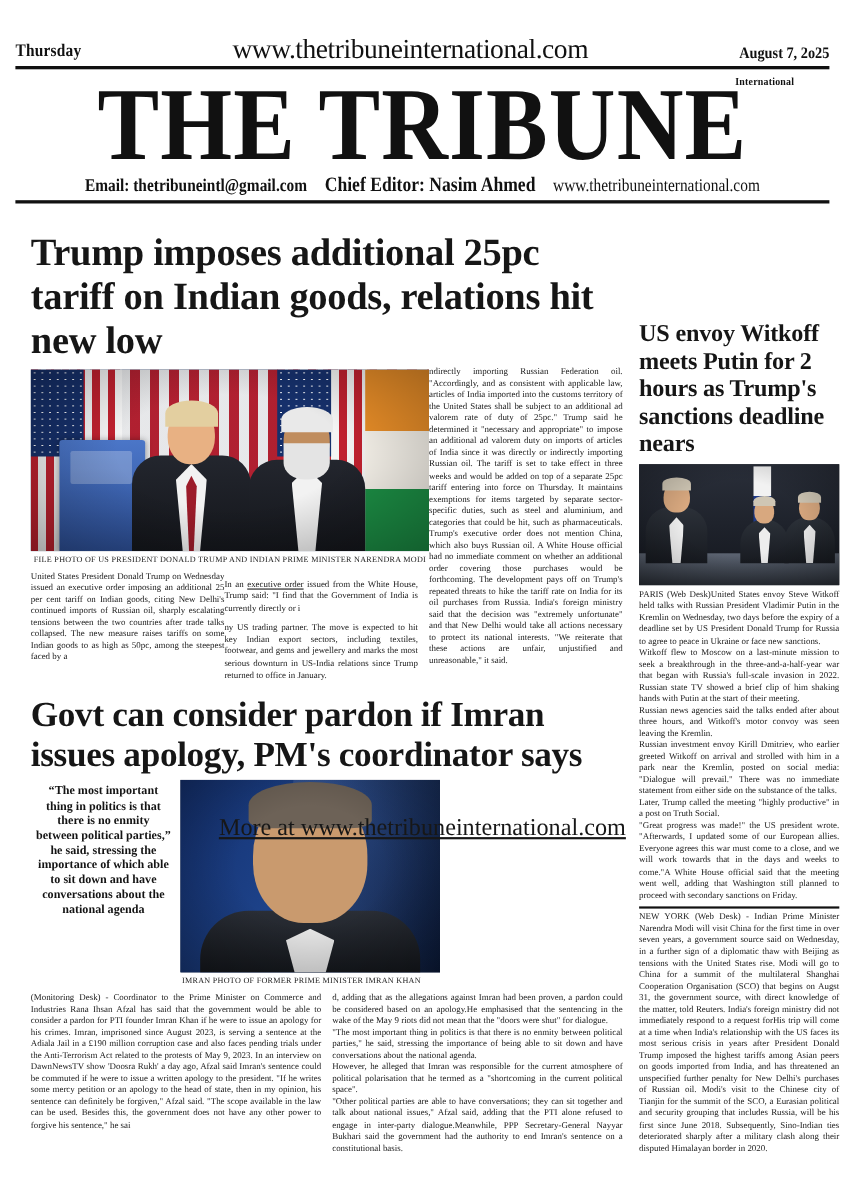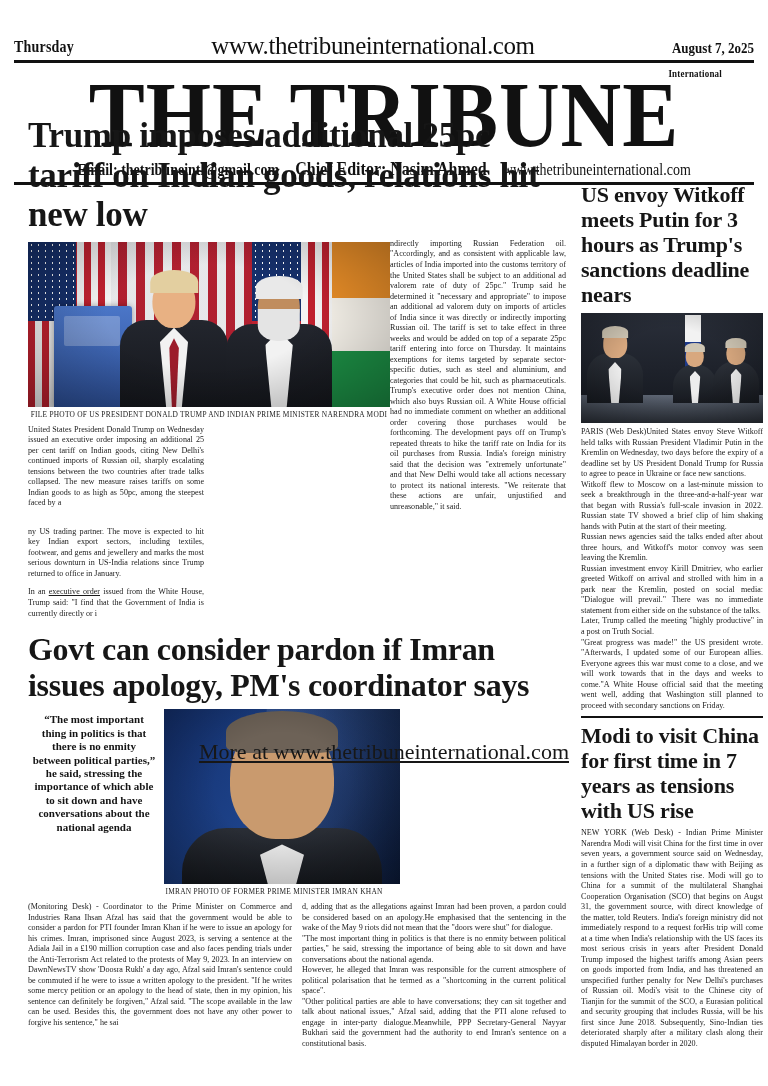--- a/index.html
+++ b/index.html
@@ -450,25 +450,25 @@
                 <div class="suit"></div>
                 <div class="shirt"></div>
                 <div class="head"></div>
                 <div class="beard"></div>
                 <div class="hair"></div>
               </div>
               <div class="photo-vignette"></div>
             </div>
             <div class="caption" style="width:362px; margin-left:14px;">FILE PHOTO OF US PRESIDENT DONALD TRUMP AND INDIAN PRIME MINISTER NARENDRA MODI</div>
 
-            <div style="display:flex; gap:10px; margin-left:14px; width:362px;flex-direction:column;">
+            <div style="display:flex; margin-left:14px; width:362px;">
               <div class="story" style="width:176px;">United States President Donald Trump on Wednesday issued an executive order imposing an additional 25 per cent tariff on Indian goods, citing New Delhi's continued imports of Russian oil, sharply escalating tensions between the two countries after trade talks collapsed. The new measure raises tariffs on some Indian goods to as high as 50pc, among the steepest faced by a</div>
               <div style="width:176px;">
+                <p class="story"><span>In an </span><span class="u">executive order</span><span> issued from the White House, Trump said: "I find that the Government of India is currently directly or i</span></p>
                 <p class="story">ny US trading partner. The move is expected to hit key Indian export sectors, including textiles, footwear, and gems and jewellery and marks the most serious downturn in US-India relations since Trump returned to office in January.</p>
-                <p class="story"><span>In an </span><span class="u">executive order</span><span> issued from the White House, Trump said: "I find that the Government of India is currently directly or i</span></p>
               </div>
             </div>
           </div>
 
           <div style="width:176px; padding-top:4px;">
             <div class="story">ndirectly importing Russian Federation oil. "Accordingly, and as consistent with applicable law, articles of India imported into the customs territory of the United States shall be subject to an additional ad valorem rate of duty of 25pc." Trump said he determined it "necessary and appropriate" to impose an additional ad valorem duty on imports of articles of India since it was directly or indirectly importing Russian oil. The tariff is set to take effect in three weeks and would be added on top of a separate 25pc tariff entering into force on Thursday. It maintains exemptions for items targeted by separate sector-specific duties, such as steel and aluminium, and categories that could be hit, such as pharmaceuticals. Trump's executive order does not mention China, which also buys Russian oil. A White House official had no immediate comment on whether an additional order covering those purchases would be forthcoming. The development pays off on Trump's repeated threats to hike the tariff rate on India for its oil purchases from Russia. India's foreign ministry said that the decision was "extremely unfortunate" and that New Delhi would take all actions necessary to protect its national interests. "We reiterate that these actions are unfair, unjustified and unreasonable," it said.</div>
           </div>
         </div>
       </div>
 
@@ -500,21 +500,21 @@
 "Other political parties are able to have conversations; they can sit together and talk about national issues," Afzal said, adding that the PTI alone refused to engage in inter-party dialogue.Meanwhile, PPP Secretary-General Nayyar Bukhari said the government had the authority to end Imran's sentence on a constitutional basis.</div>
         </div>
       </div>
     </div>
 
     <div class="vsep"></div>
 
     <div class="col-side">
 
       <div>
-        <h3 class="hl-side">US envoy Witkoff meets Putin for 3 hours as Trump's sanctions deadline nears</h3>
+        <h3 class="hl-side">US envoy Witkoff meets Putin for 2 hours as Trump's sanctions deadline nears</h3>
         <div class="side-photo">
           <div class="sp-bg"></div>
           <div class="sp-flag"></div>
           <div class="sp-table"></div>
           <div class="sp-person sp-1">
             <div class="s-suit"></div>
             <div class="s-shirt"></div>
             <div class="s-head"></div>
             <div class="s-hair"></div>
           </div>
@@ -536,21 +536,20 @@
 Witkoff flew to Moscow on a last-minute mission to seek a breakthrough in the three-and-a-half-year war that began with Russia's full-scale invasion in 2022. Russian state TV showed a brief clip of him shaking hands with Putin at the start of their meeting.
 Russian news agencies said the talks ended after about three hours, and Witkoff's motor convoy was seen leaving the Kremlin.
 Russian investment envoy Kirill Dmitriev, who earlier greeted Witkoff on arrival and strolled with him in a park near the Kremlin, posted on social media: "Dialogue will prevail." There was no immediate statement from either side on the substance of the talks.
 Later, Trump called the meeting "highly productive" in a post on Truth Social.
 "Great progress was made!" the US president wrote. "Afterwards, I updated some of our European allies. Everyone agrees this war must come to a close, and we will work towards that in the days and weeks to come."A White House official said that the meeting went well, adding that Washington still planned to proceed with secondary sanctions on Friday.</div>
       </div>
 
       <div class="side-rule-thick"></div>
 
       <div>
-        <h3 class="hl-side">Modi to visit China for first time in 7 years as tensions with US rise</h3>
         <div class="story" style="white-space:pre-line;">NEW YORK (Web Desk) - Indian Prime Minister Narendra Modi will visit China for the first time in over seven years, a government source said on Wednesday, in a further sign of a diplomatic thaw with Beijing as tensions with the United States rise. Modi will go to China for a summit of the multilateral Shanghai Cooperation Organisation (SCO) that begins on Augst 31, the government source, with direct knowledge of the matter, told Reuters. India's foreign ministry did not immediately respond to a request forHis trip will come at a time when India's relationship with the US faces its most serious crisis in years after President Donald Trump imposed the highest tariffs among Asian peers on goods imported from India, and has threatened an unspecified further penalty for New Delhi's purchases of Russian oil. Modi's visit to the Chinese city of Tianjin for the summit of the SCO, a Eurasian political and security grouping that includes Russia, will be his first since June 2018. Subsequently, Sino-Indian ties deteriorated sharply after a military clash along their disputed Himalayan border in 2020.</div>
       </div>
     </div>
   </div>
 
   <div class="footer">
     <span class="more">More at www.thetribuneinternational.com</span>
   </div>
 
 </div>

